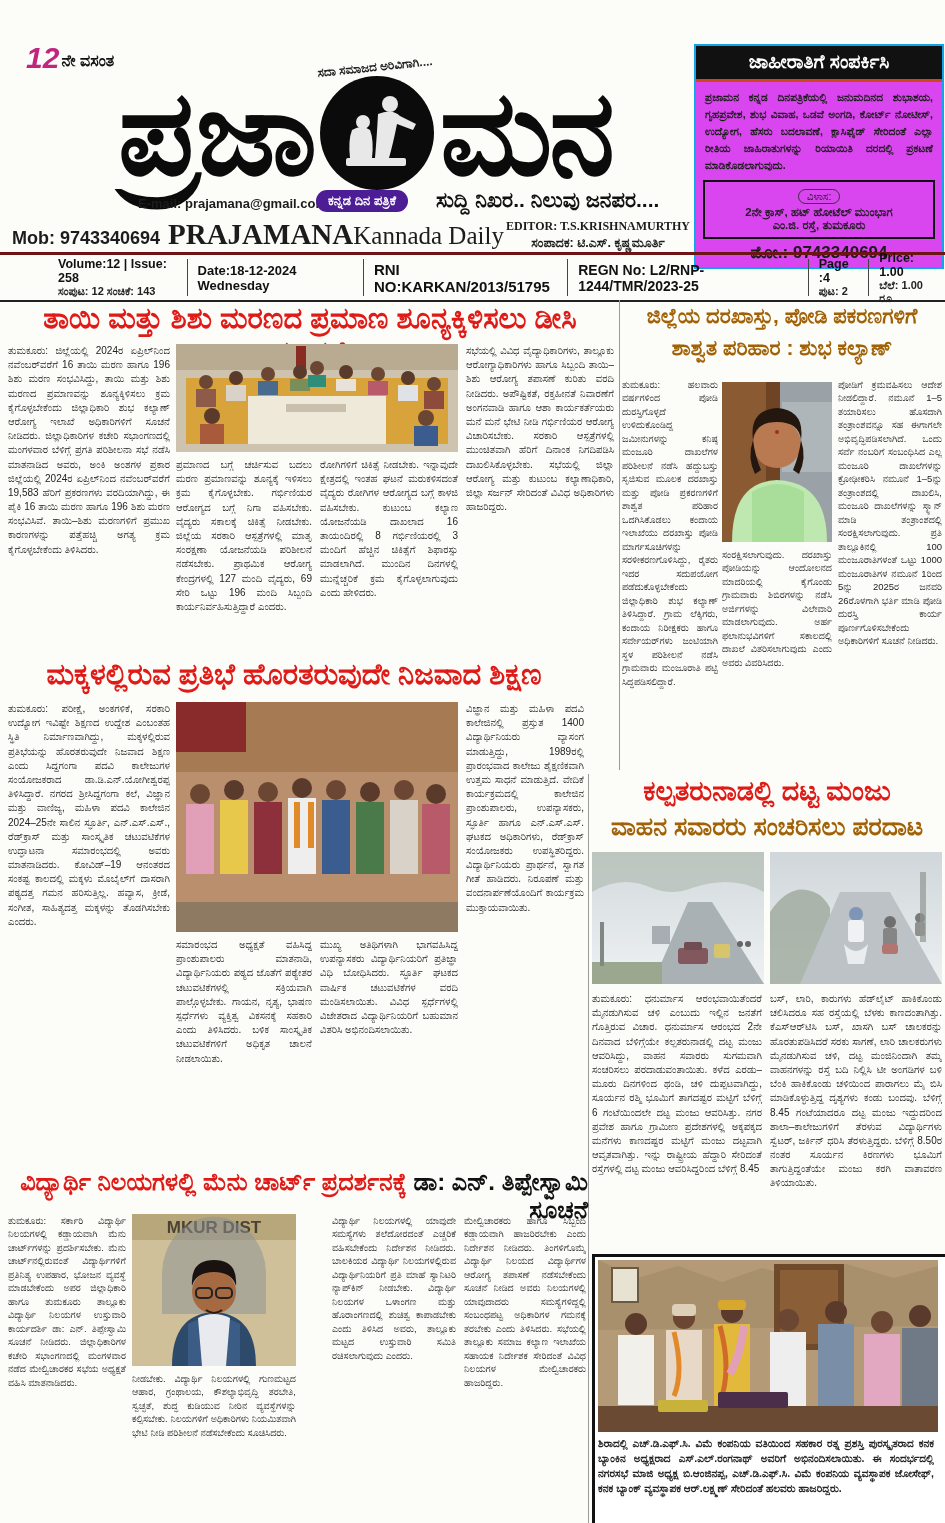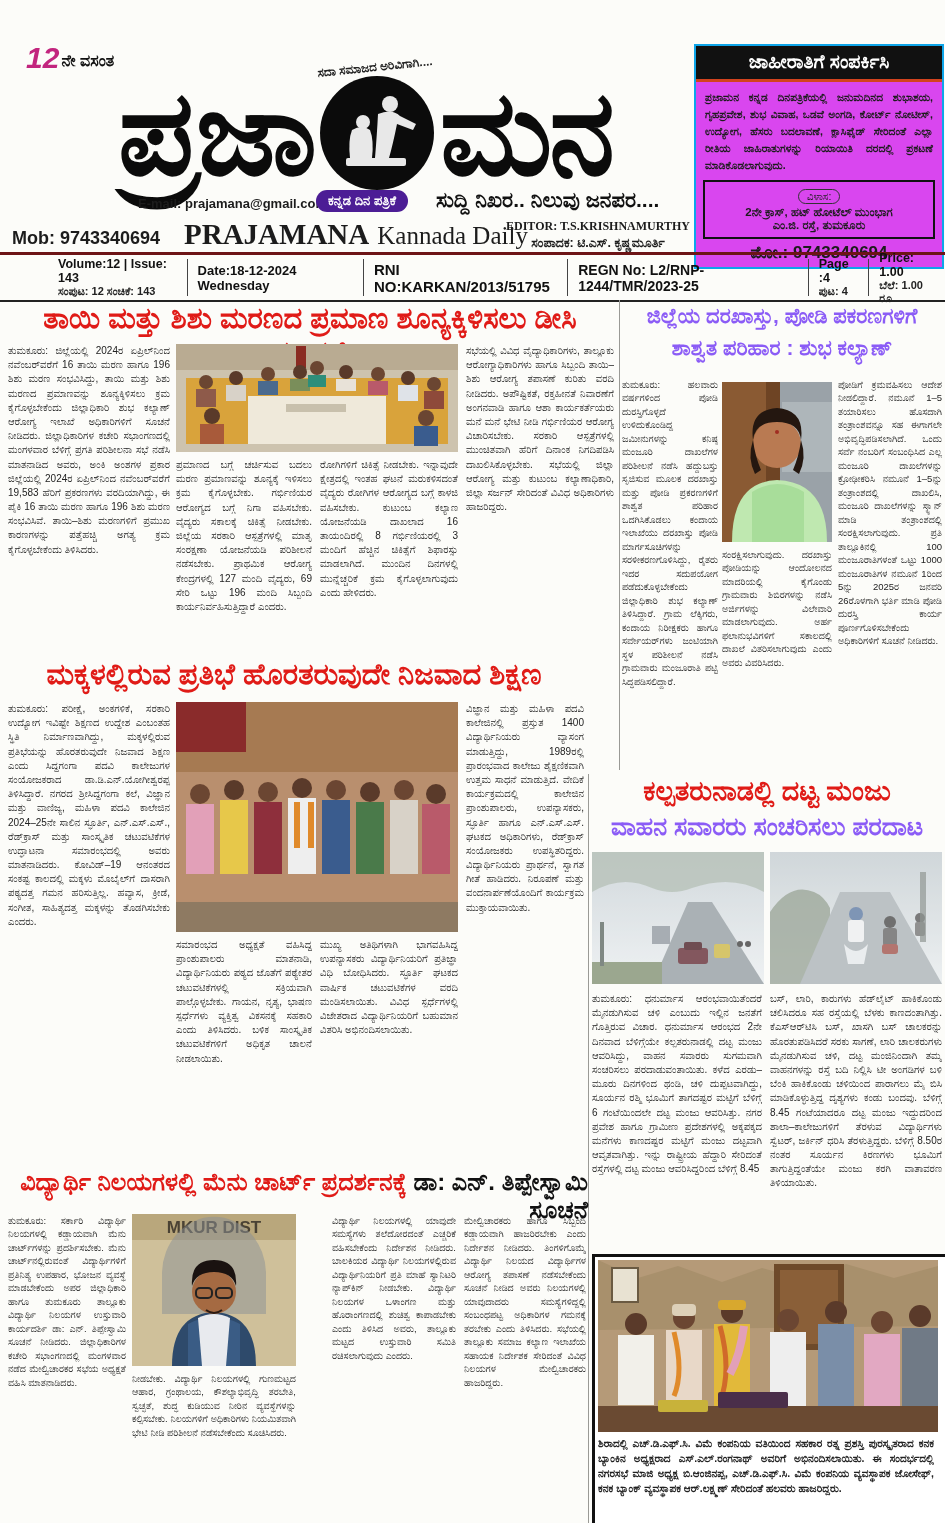--- a/index.html
+++ b/index.html
@@ -2,21 +2,21 @@
 <html><head>
 <meta charset="utf-8">
 <style>
   html,body{margin:0;padding:0;background:#e9e7e0;}
   #page{position:relative;width:945px;height:1523px;margin:0 auto;background:#fcfcf9;
         font-family:"Liberation Sans",sans-serif;color:#1c1c1c;overflow:hidden;}
   .abs{position:absolute;}
   .bodytext{font-size:10px;line-height:1.42;text-align:justify;color:#222;overflow:hidden;}
   .bodytext.small{font-size:9.5px;}
   .hl-red{color:#e01b17;font-weight:bold;text-align:center;}
-  .hl-black{color:#8b5cf6;font-weight:bold;text-align:center;}
+  .hl-black{color:#a16207;font-weight:bold;text-align:center;}
   .vrule{width:1px;background:#9a9a96;}
   
   .title-kn{font-weight:900;font-size:118px;line-height:1;color:#0b0b0b;letter-spacing:-3px;}
   .pill{background:#4c1d95;color:#fff;border-radius:14px;padding:3px 12px;font-size:13px;font-weight:bold;}
   .adbox{border:2px solid #0ea5e9;background:#d946ef;}
   .adbox .adtitle{background:#111;color:#fff;font-weight:bold;font-size:19px;text-align:center;padding:5px 0 6px;border-bottom:3px solid #d2431e;}
   .adbody{font-size:10.6px;font-weight:600;line-height:1.6;text-align:justify;padding:7px 9px 4px;}
   .addrbox{border:2px solid #111;margin:2px 7px;padding:4px 4px 5px;text-align:center;}
   .addr-pill{display:inline-block;border:1.5px solid #333;border-radius:10px;font-size:10.5px;font-weight:normal;padding:0 8px;}
   .infobar{border-top:3px solid #6d1416;border-bottom:2px solid #222;display:flex;align-items:stretch;}
@@ -55,57 +55,57 @@
     </span>
     <span class="title-kn">ಮನ</span>
   </div>
 
   <div class="abs" style="left:138px;top:196px;font-size:13px;font-weight:bold;">E-mail: prajamana@gmail.com</div>
   <div class="abs pill" style="left:316px;top:190px;">ಕನ್ನಡ ದಿನ ಪತ್ರಿಕೆ</div>
   <div class="abs" style="left:436px;top:188px;width:256px;font-size:21px;font-weight:900;color:#111;">ಸುದ್ದಿ ನಿಖರ.. ನಿಲುವು ಜನಪರ....</div>
   <div class="abs" style="left:505px;top:219px;width:186px;font-size:12px;font-weight:bold;text-align:center;font-family:'Liberation Serif',serif;">EDITOR: T.S.KRISHNAMURTHY</div>
   <div class="abs" style="left:505px;top:236px;width:186px;font-size:12.5px;font-weight:bold;text-align:center;">ಸಂಪಾದಕ: ಟಿ.ಎಸ್. ಕೃಷ್ಣಮೂರ್ತಿ</div>
   <div class="abs" style="left:12px;top:228px;font-size:18px;font-weight:900;">Mob: 9743340694</div>
-  <div class="abs" style="left:184px;top:218px;display:flex;align-items:baseline;gap:8px;font-family:'Liberation Serif',serif;">
+  <div class="abs" style="left:168px;top:218px;display:flex;align-items:baseline;font-family:'Liberation Serif',serif;">
     <span style="font-size:29px;font-weight:bold;">PRAJAMANA</span>
     <span style="font-size:25px;">Kannada Daily</span>
   </div>
 
   <div class="abs adbox" style="left:694px;top:44px;width:246px;">
     <div class="adtitle">ಜಾಹೀರಾತಿಗೆ ಸಂಪರ್ಕಿಸಿ</div>
     <div class="adbody">ಪ್ರಜಾಮನ ಕನ್ನಡ ದಿನಪತ್ರಿಕೆಯಲ್ಲಿ ಜನುಮದಿನದ ಶುಭಾಶಯ, ಗೃಹಪ್ರವೇಶ, ಶುಭ ವಿವಾಹ, ಒಡವೆ ಅಂಗಡಿ, ಕೋರ್ಟ್ ನೋಟೀಸ್, ಉದ್ಯೋಗ, ಹೆಸರು ಬದಲಾವಣೆ, ಕ್ಲಾಸಿಫೈಡ್ ಸೇರಿದಂತೆ ಎಲ್ಲಾ ರೀತಿಯ ಜಾಹಿರಾತುಗಳನ್ನು ರಿಯಾಯಿತಿ ದರದಲ್ಲಿ ಪ್ರಕಟಣೆ ಮಾಡಿಕೊಡಲಾಗುವುದು.</div>
     <div class="addrbox">
       <span class="addr-pill">ವಿಳಾಸ:</span>
       <div style="font-size:11.5px;font-weight:bold;margin-top:2px;">2ನೇ ಕ್ರಾಸ್, ಹಟ್ ಹೋಟೆಲ್ ಮುಂಭಾಗ</div>
       <div style="font-size:11.5px;font-weight:bold;">ಎಂ.ಜಿ. ರಸ್ತೆ, ತುಮಕೂರು</div>
     </div>
     <div style="text-align:center;font-size:17px;font-weight:900;padding:2px 0 4px;">ಮೋ.: 9743340694</div>
   </div>
 
   <div class="abs infobar" style="left:0;top:252px;width:945px;height:45px;">
     <div class="cell" style="margin-left:48px;">
-      <span class="en">Volume:12 | Issue: 143</span>
+      <span class="en">Volume:12 | Issue: 258</span>
       <span class="kn">ಸಂಪುಟ: 12  ಸಂಚಿಕೆ: 143</span>
     </div>
     <div class="cellsep"></div>
     <div class="cell">
       <span class="en" style="font-size:13px;">Date:18-12-2024 Wednesday</span>
     </div>
     <div class="cellsep"></div>
     <div class="cell">
       <span class="en" style="font-size:15px;">RNI NO:KARKAN/2013/51795</span>
     </div>
     <div class="cellsep"></div>
     <div class="cell">
       <span class="en" style="font-size:14px;">REGN No: L2/RNP-1244/TMR/2023-25</span>
     </div>
     <div class="cellsep"></div>
     <div class="cell">
       <span class="en">Page :4</span>
-      <span class="kn">ಪುಟ: 4</span>
+      <span class="kn">ಪುಟ: 2</span>
     </div>
     <div class="cellsep"></div>
     <div class="cell">
       <span class="en">Price: 1.00</span>
       <span class="kn">ಬೆಲೆ: 1.00 ರೂ</span>
     </div>
   </div>
 
   <div class="abs hl-red" style="left:4px;top:302px;width:612px;font-size:29px;">ತಾಯಿ ಮತ್ತು ಶಿಶು ಮರಣದ ಪ್ರಮಾಣ ಶೂನ್ಯಕ್ಕಿಳಿಸಲು ಡೀಸಿ ಸೂಚನೆ</div>
 

